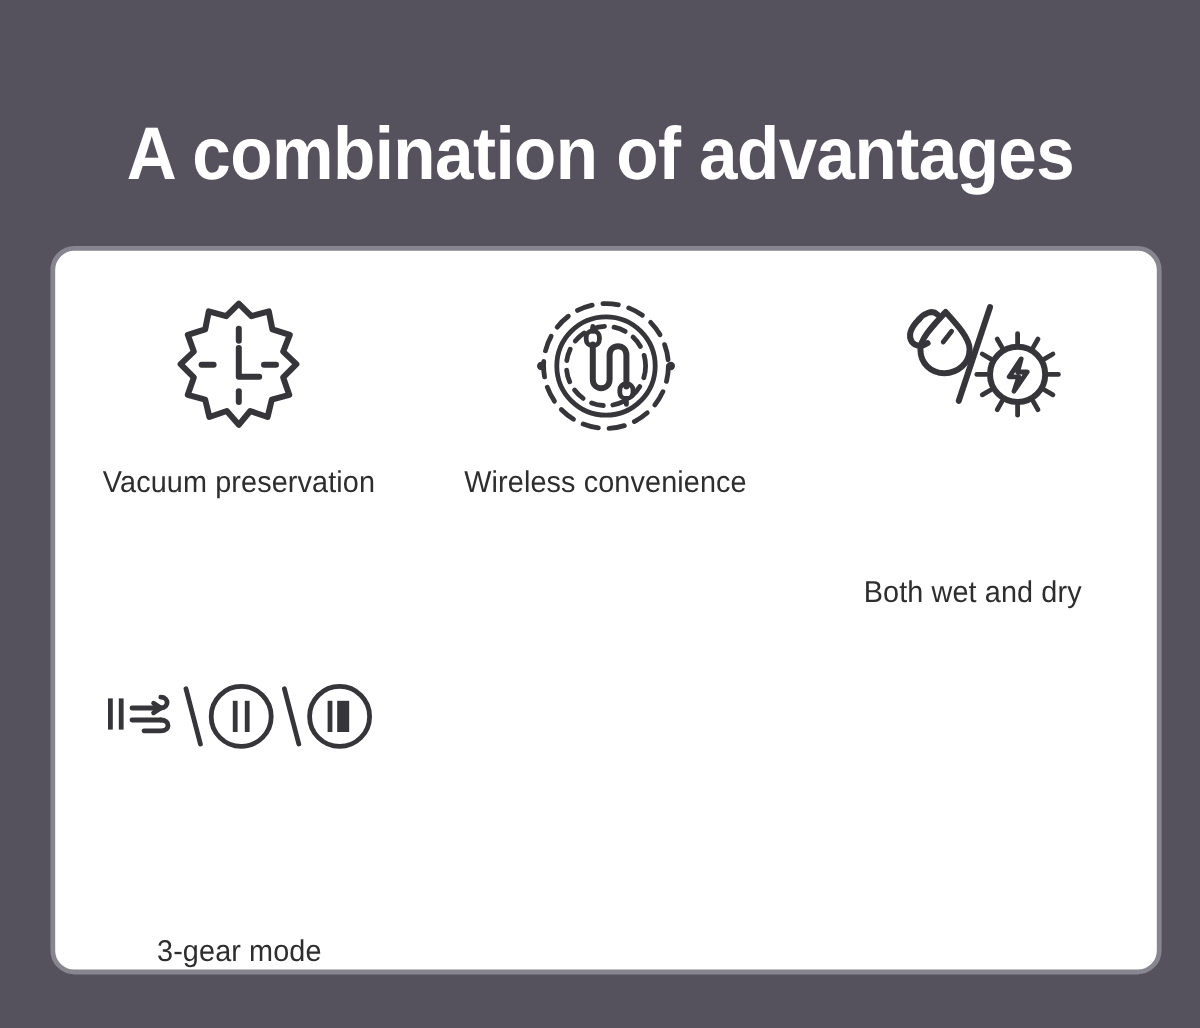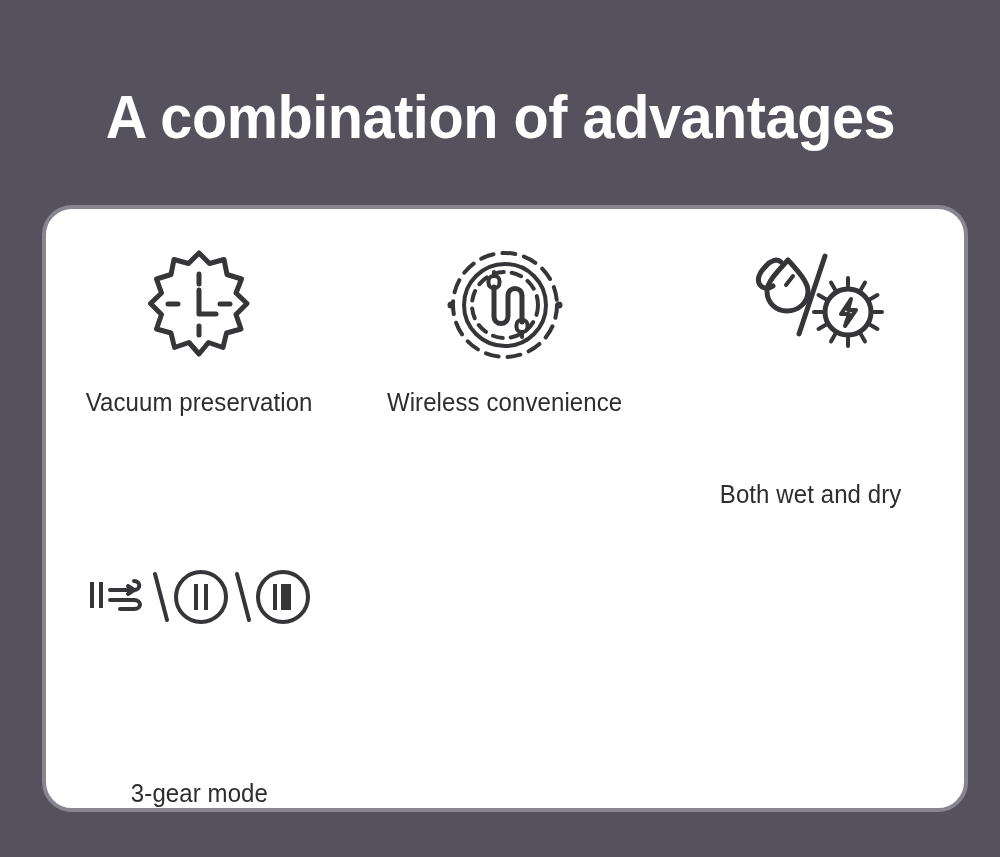--- a/index.html
+++ b/index.html
@@ -17,21 +17,21 @@
   .page {
     position: relative;
     width: 1000px;
     height: 857px;
     background: #55525e;
   }
 
   
   .title-wrap {
     position: absolute;
-    top: 36px;
+    top: 48px;
     left: 0;
     width: 1000px;
     text-align: center;
   }
   .page-title {
     display: inline-block;
     color: #ffffff;
     font-family: "Liberation Sans Narrow", "Liberation Sans", "DejaVu Sans", sans-serif;
     font-size: 62px;
     font-weight: bold;
@@ -45,21 +45,21 @@
   
   .card {
     position: absolute;
     left: 42px;
     top: 205px;
     width: 926px;
     height: 607px;
     box-sizing: border-box;
     background: #ffffff;
     border: 4px solid #87858f;
-    border-radius: 30px;
+    border-radius: 20px;
   }
 
   .grid {
     position: absolute;
     left: 0;
     top: 0;
     width: 100%;
     height: 100%;
     display: grid;
     grid-template-columns: 1fr 1fr 1fr;

